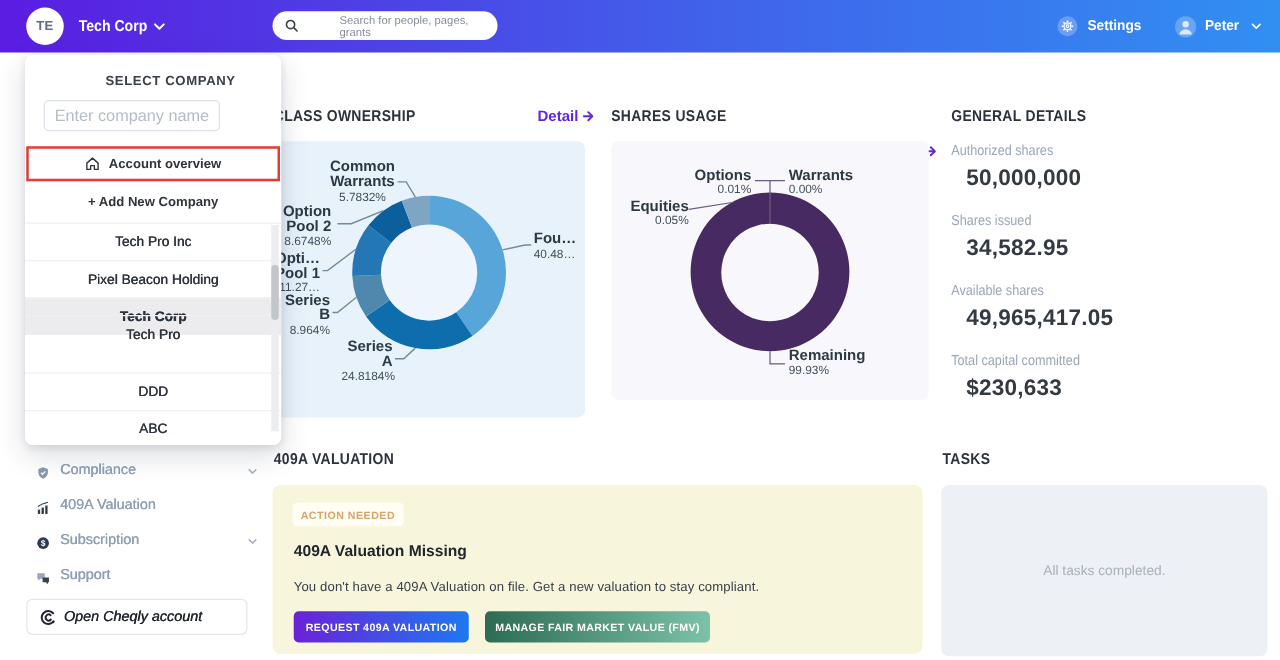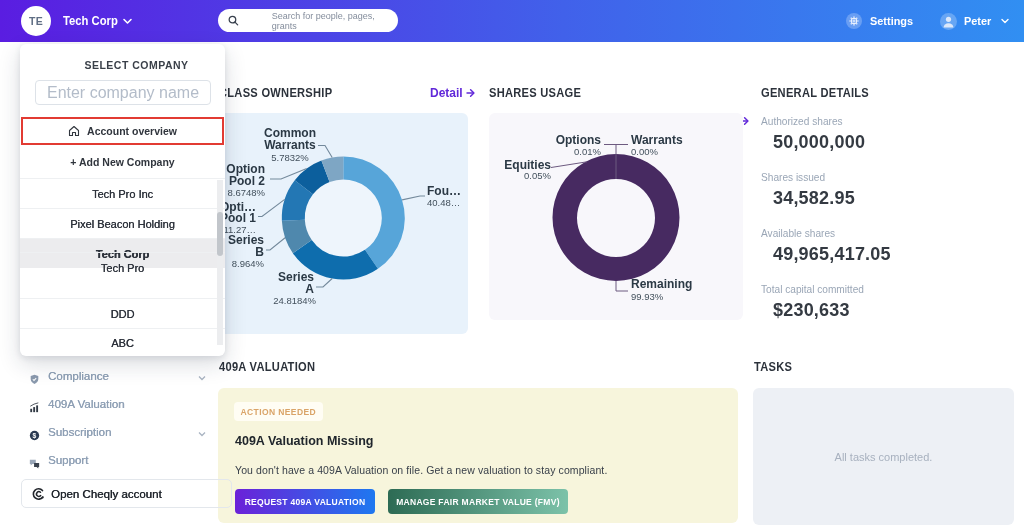--- a/index.html
+++ b/index.html
@@ -18,39 +18,39 @@
   #search span { color:#848d9c; font-size:9px; margin-left:6px;}
   .hright { position:absolute; top:0; height:42px; display:flex; align-items:center;
     color:#fff; font-size:11.5px; font-weight:bold; }
   .hcirc { border-radius:50%; background:rgba(255,255,255,.25); display:flex;
     align-items:center; justify-content:center; overflow:hidden; }
   
   #panel { position:absolute; left:20px; top:44px; width:205px; height:312px; background:#fff;
     border-radius:6px; box-shadow:0 8px 22px rgba(25,35,60,.16), 0 2px 6px rgba(25,35,60,.10); z-index:40; }
   #panel .title { position:absolute; left:0; top:15px; width:100%; text-align:center;
     font-size:10.5px; font-weight:bold; letter-spacing:.5px; color:#3a4049;padding-left:28px; }
-  #pinput { position:absolute; left:15px; top:36px; width:176px; height:25px;
+  #pinput { position:absolute; left:15px; top:36px; width:141px; height:25px;
     border:1px solid #dde2e8; border-radius:4px; display:flex; align-items:center; justify-content:center;
-    color:#b3bcc9; font-size:16px; }
+    color:#b3bcc9; font-size:13px; }
   #paccount { position:absolute; left:1px; top:73px; width:203px; height:28px;
     border:2px solid #e23b33; display:flex; align-items:center; justify-content:center;
     font-size:10.5px; font-weight:bold; color:#30353d; }
   #paddnew { position:absolute; left:0; top:104px; width:100%; height:28px;
     display:flex; align-items:center; justify-content:center; font-size:10.5px; font-weight:bold; color:#30353d;}
   .prow { position:absolute; left:0; width:100%; height:30px; border-top:1px solid #eef0f2;
     display:flex; align-items:center; justify-content:center; font-size:11px; color:#2e333c; text-shadow:.3px 0 #2e333c;}
   #ptrack { position:absolute; left:197px; top:136px; width:6px; height:165px; background:#ecedef; }
   #pthumb { position:absolute; left:197px; top:168px; width:6px; height:44px; background:#c2c6cb; border-radius:3px;}
   
   .snav { position:absolute; left:48px; font-size:11.5px; color:#8fa0b5; text-shadow:.3px 0 #8fa0b5; }
   .sic { position:absolute; left:29px; }
   .schev { position:absolute; left:197px; color:#a9b4c2;}
-  #cheqly { position:absolute; left:21px; top:479px; width:211px; height:29px;
+  #cheqly { position:absolute; left:21px; top:479px; width:177px; height:29px;
     border:1px solid #e3e7ec; border-radius:5px; display:flex; align-items:center;
-    font-size:11.5px; color:#22272e; text-shadow:.35px 0 #22272e; }
+    font-size:11.5px; color:#22272e; text-shadow:.35px 0 #22272e;font-style:italic; }
   
   .sect { position:absolute; font-size:12.5px; font-weight:bold; letter-spacing:.3px; color:#2c323b;
     transform:scaleX(.89); transform-origin:0 50%; white-space:nowrap;}
   .plink { position:absolute; font-size:12px; font-weight:bold; color:#6128d9; }
   #card1 { position:absolute; left:218px; top:113px; width:250px; height:221px;
     background:#e8f2fb; border-radius:6px; }
   #card2 { position:absolute; left:489px; top:113px; width:254px; height:207px;
     background:#f8f7fb; border-radius:6px; }
   .glabel { position:absolute; left:761px; font-size:11.5px; color:#9aa6b6;
     transform:scaleX(.88); transform-origin:0 50%; white-space:nowrap;}

